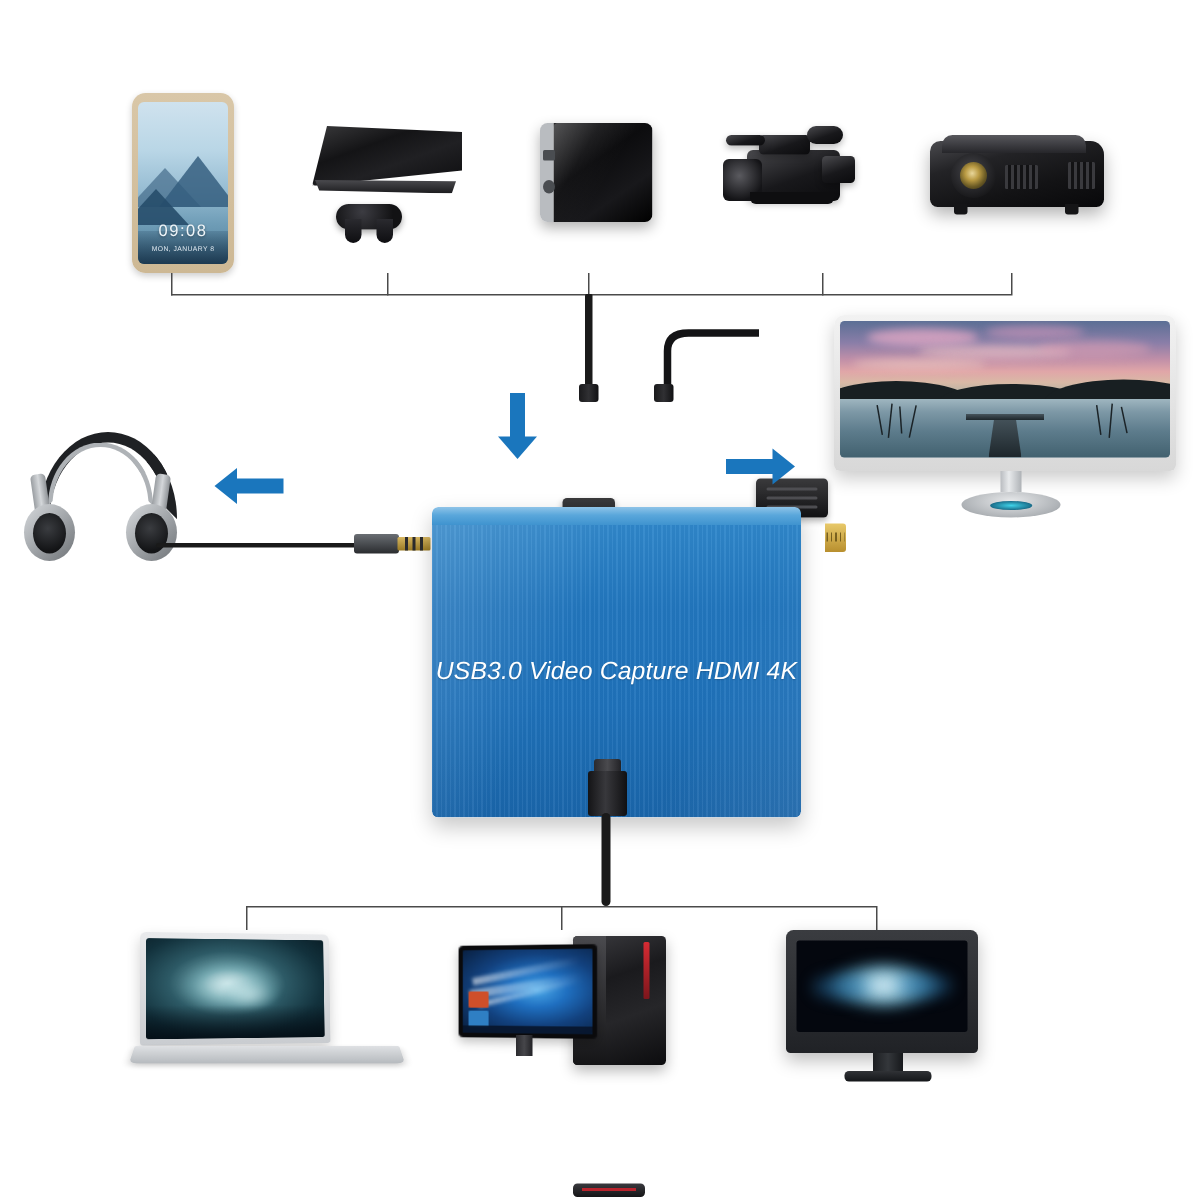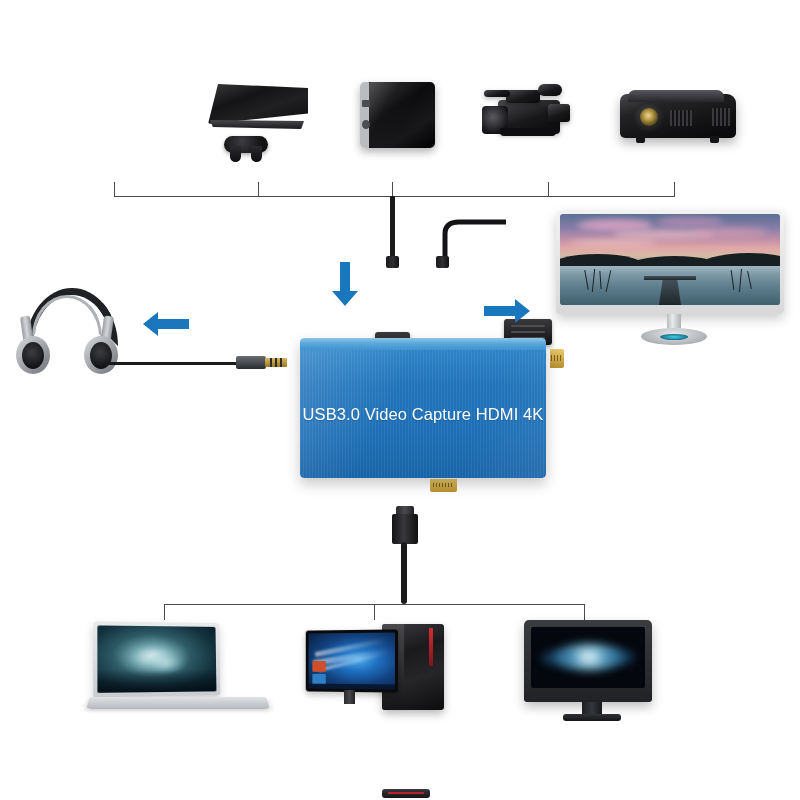--- a/index.html
+++ b/index.html
@@ -195,20 +195,30 @@
   .neb{position:absolute;border-radius:50%;filter:blur(5px);}
   .aio-neck{background:linear-gradient(90deg,#1c1e21,#34373b,#16181b);margin:0 auto;}
   .aio-base{background:linear-gradient(180deg,#303236,#141619);
     border-radius:3px;margin:0 auto;}
 </style>
 </head>
 <body>
 
 <div id="stage">
 
+  <div class="abs phone" style="left:88px;top:62px;width:60px;height:108px;">
+    <div class="phone-screen">
+      <div class="abs" style="left:-6px;top:44px;width:0;height:0;border-left:24px solid transparent;border-right:24px solid transparent;border-bottom:26px solid rgba(70,110,140,.72);"></div>
+      <div class="abs" style="left:14px;top:36px;width:0;height:0;border-left:26px solid transparent;border-right:26px solid transparent;border-bottom:34px solid rgba(50,92,124,.82);"></div>
+      <div class="abs" style="left:-10px;top:58px;width:0;height:0;border-left:22px solid transparent;border-right:22px solid transparent;border-bottom:24px solid rgba(38,76,106,.9);"></div>
+      <div class="abs" style="left:0;right:0;bottom:0;height:22px;background:linear-gradient(180deg,rgba(26,58,84,.2),rgba(20,46,68,.85));"></div>
+      <div class="phone-clock">09:08</div>
+      <div class="phone-date">MON, JANUARY 8</div>
+    </div>
+  </div>
 
   <div class="abs" style="left:208px;top:84px;width:100px;height:80px;">
     <div class="abs console-body" style="left:0;top:0;width:100px;height:40px;
          clip-path:polygon(10% 0,100% 10%,100% 74%,0 100%);"></div>
     <div class="abs console-lip" style="left:2px;top:36px;width:94px;height:9px;
          clip-path:polygon(0 0,100% 10%,97% 100%,3% 78%);"></div>
     <div class="abs pad" style="left:16px;top:52px;width:44px;height:17px;">
       <div class="pad-grip" style="left:6px;"></div>
       <div class="pad-grip" style="right:6px;"></div>
     </div>
@@ -337,21 +347,21 @@
 
   <div class="abs cable" style="left:104px;top:362px;width:134px;height:3px;border-radius:2px;"></div>
   <div class="abs jack-barrel" style="left:236px;top:356px;width:30px;height:13px;"></div>
   <div class="abs" style="left:265px;top:358px;width:22px;height:9px;position:absolute;">
     <div class="jack-tip" style="position:absolute;inset:0;"></div>
     <div class="jack-ring" style="left:5px;"></div>
     <div class="jack-ring" style="left:10px;"></div>
     <div class="jack-ring" style="left:15px;"></div>
   </div>
 
-  <div class="abs device" style="left:300px;top:338px;width:246px;height:140px;">
+  <div class="abs device" style="left:288px;top:338px;width:246px;height:207px;font-style:italic;">
     <div class="device-top"></div>
     <div class="device-face">
       <div class="device-label">USB3.0 Video Capture HDMI 4K</div>
     </div>
   </div>
 
   <div class="abs usb-tip" style="left:396px;top:506px;width:18px;height:9px;"></div>
   <div class="abs usb-head" style="left:392px;top:514px;width:26px;height:30px;"></div>
   <div class="abs cable" style="left:401px;top:542px;width:6px;height:62px;border-radius:3px;"></div>
 

